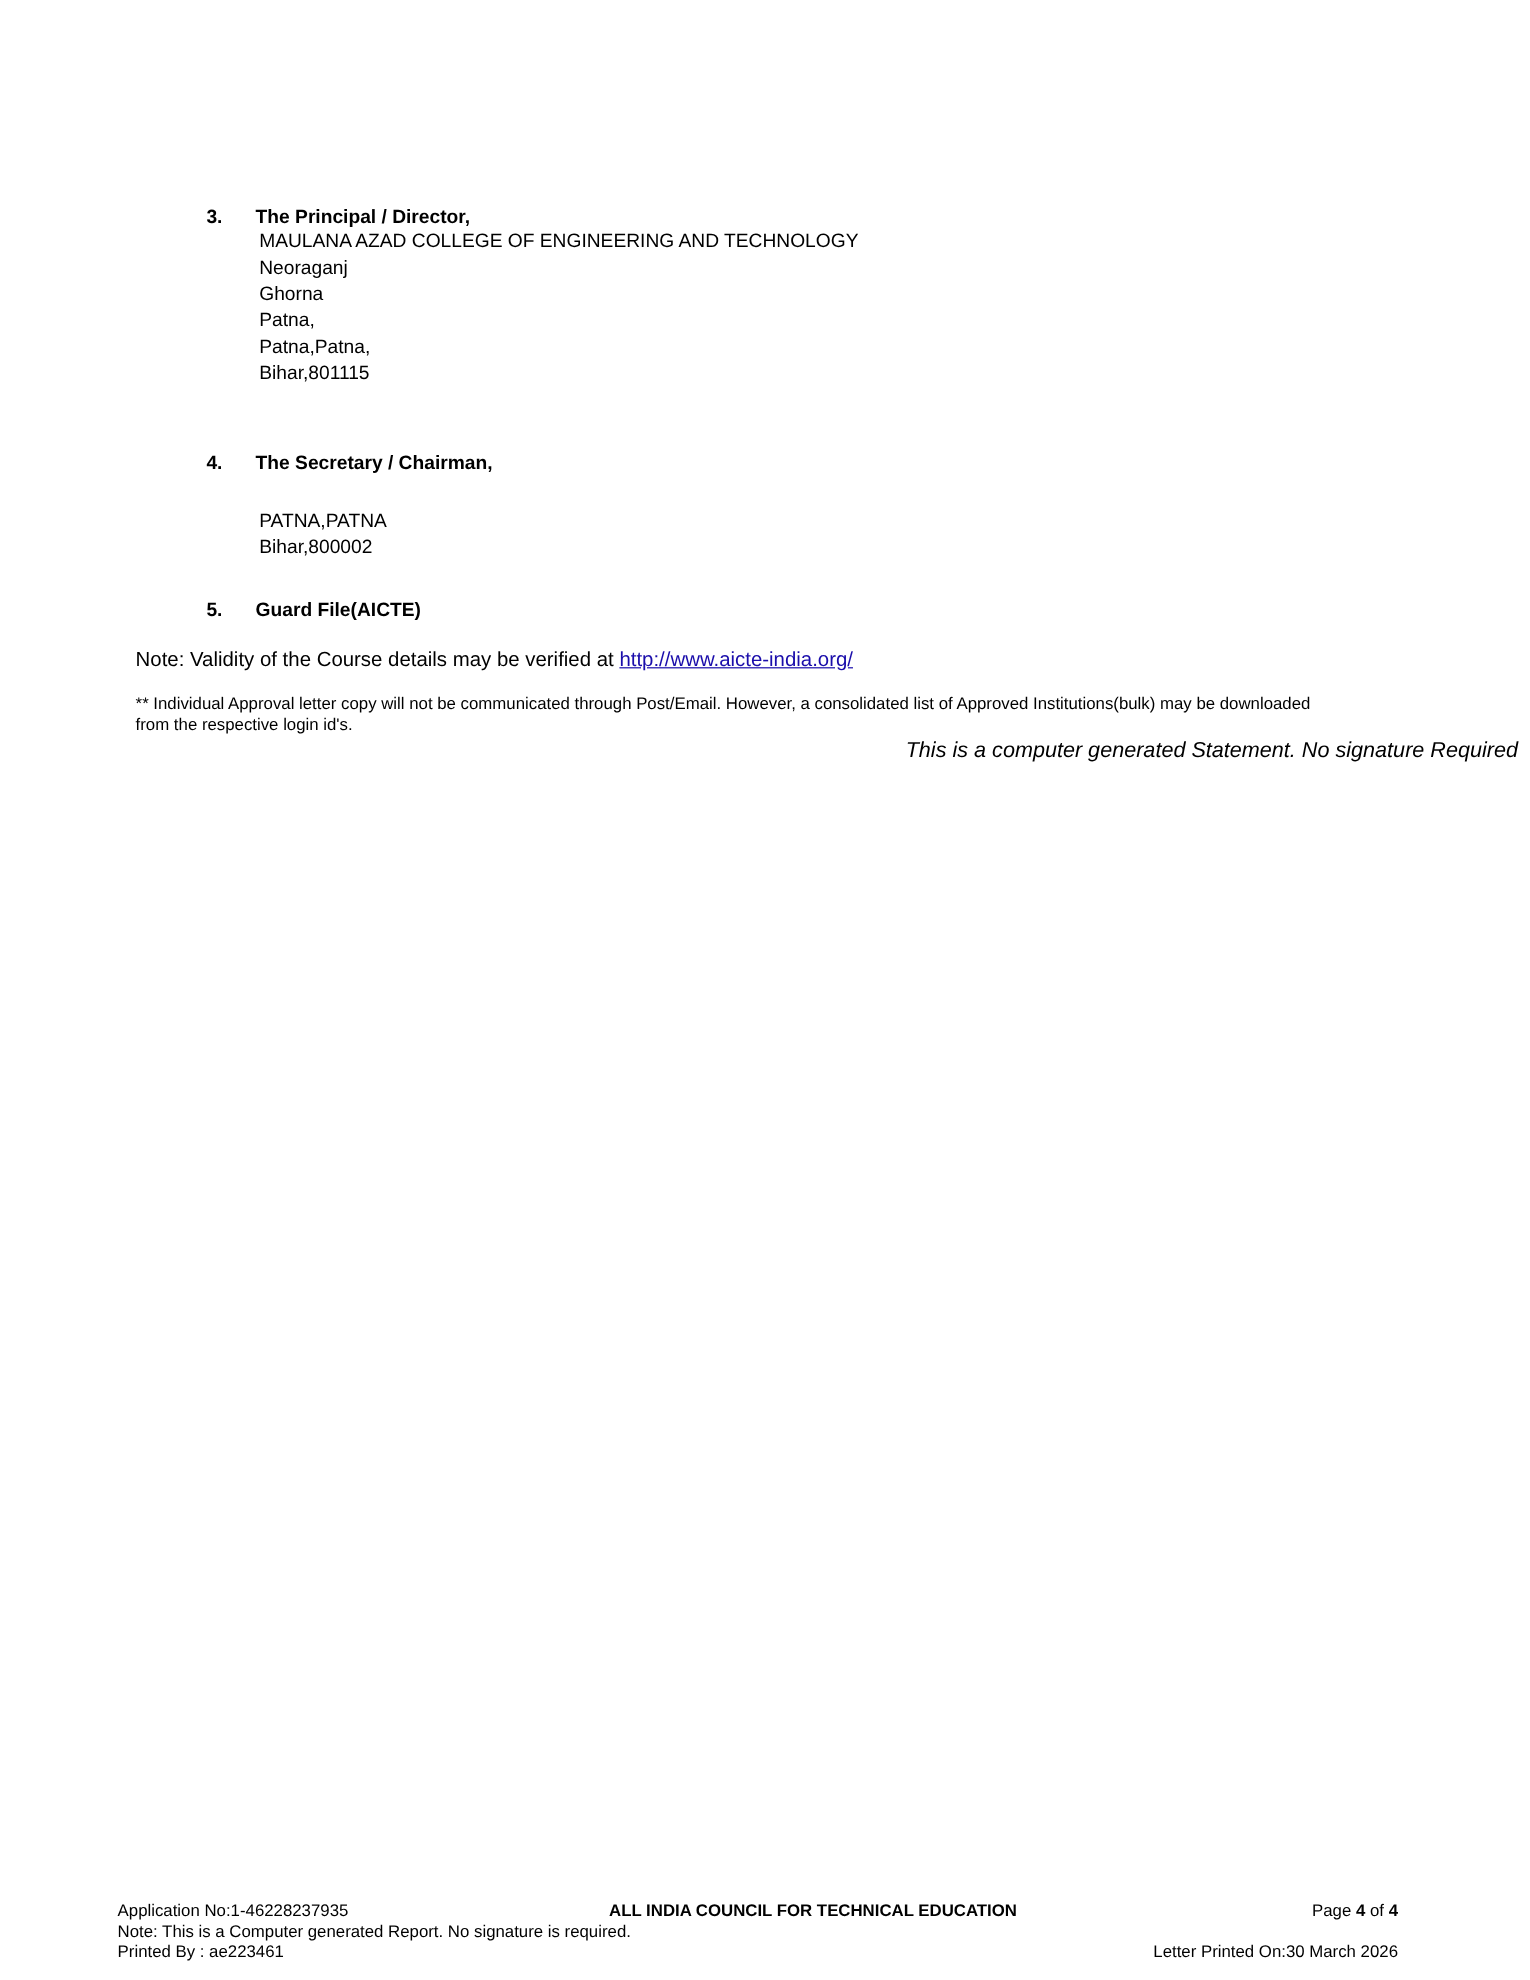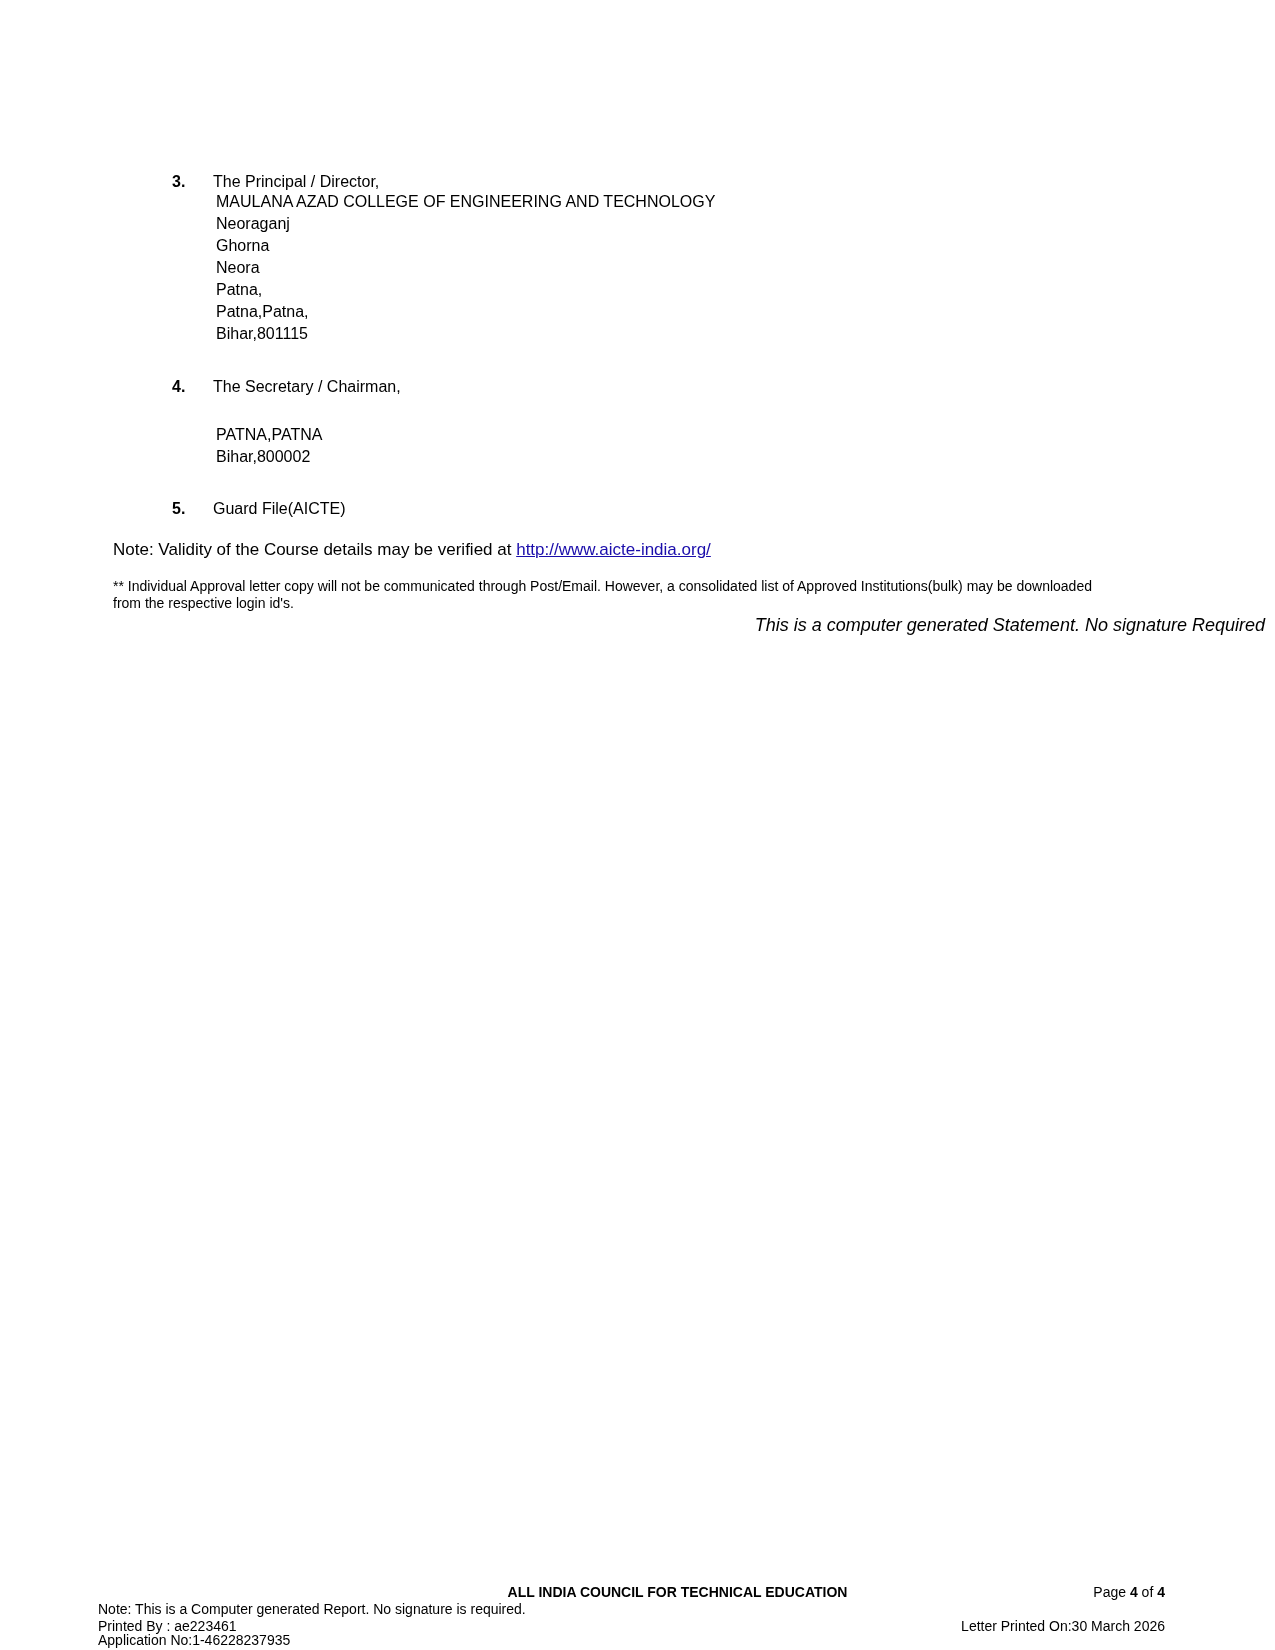--- a/index.html
+++ b/index.html
@@ -1,38 +1,37 @@
 <!DOCTYPE html>
 <html><head>
 <meta charset="utf-8">
 <style>
   html, body { margin: 0; padding: 0; background: #ffffff; }
   body { width: 1275px; height: 1650px; position: relative; overflow: hidden;
          font-family: "Liberation Sans", sans-serif; color: #000; }
   .abs { position: absolute; white-space: nowrap; }
   .num { font-weight: bold; font-size: 16px; }
-  .head { font-weight: normal; font-size: 16px; }
+  .head { font-weight: bold; font-size: 16px; }
   .addr { font-size: 16px; line-height: 22px; }
   .note { font-size: 17px; }
   .note a { color: #1a0dab; text-decoration: underline; margin-top: 48px; }
   .small { font-size: 14px; line-height: 17px; }
   .italic { font-style: italic; font-size: 18px; }
   .foot { font-size: 14px; line-height: 17px; }
   .foot b { font-weight: bold; }
 </style>
 </head>
 <body>
 
 <div class="abs num" style="left:172px; top:173px;">3.</div>
 <div class="abs head" style="left:213px; top:173px;">The Principal / Director,</div>
 <div class="abs addr" style="left:216px; top:191px;">
   <div>MAULANA AZAD COLLEGE OF ENGINEERING AND TECHNOLOGY</div>
   <div>Neoraganj</div>
   <div>Ghorna</div>
-  <div>Neora</div>
   <div>Patna,</div>
   <div>Patna,Patna,</div>
   <div>Bihar,801115</div>
 </div>
 
 <div class="abs num" style="left:172px; top:378px;">4.</div>
 <div class="abs head" style="left:213px; top:378px;">The Secretary / Chairman,</div>
 <div class="abs addr" style="left:216px; top:424px;">
   <div>PATNA,PATNA</div>
   <div>Bihar,800002</div>
@@ -45,20 +44,20 @@
   <span>Note: Validity of the Course details may be verified at </span><a href="#">http://www.aicte-india.org/</a>
 </div>
 
 <div class="abs small" style="left:113px; top:578px;">
   <div>** Individual Approval letter copy will not be communicated through Post/Email. However, a consolidated list of Approved Institutions(bulk) may be downloaded</div>
   <div>from the respective login id's.</div>
 </div>
 
 <div class="abs italic" style="left:0; width:1265px; text-align:right; top:615px;">This is a computer generated Statement. No signature Required</div>
 
-<div class="abs foot" style="left:98px; top:1584px;margin-top:48px;">Application No:1-46228237935</div>
+<div class="abs foot" style="left:98px; top:1584px;">Application No:1-46228237935</div>
 <div class="abs foot" style="left:0; width:1355px; text-align:center; top:1584px; font-weight:bold;">ALL INDIA COUNCIL FOR TECHNICAL EDUCATION</div>
 <div class="abs foot" style="right:110px; top:1584px;">
   <span>Page </span><b>4</b><span> of </span><b>4</b>
 </div>
 <div class="abs foot" style="left:98px; top:1601px;">Note: This is a Computer generated Report. No signature is required.</div>
 <div class="abs foot" style="left:98px; top:1618px;">Printed By : ae223461</div>
 <div class="abs foot" style="right:110px; top:1618px;">Letter Printed On:30 March 2026</div>
 
 </body></html>

